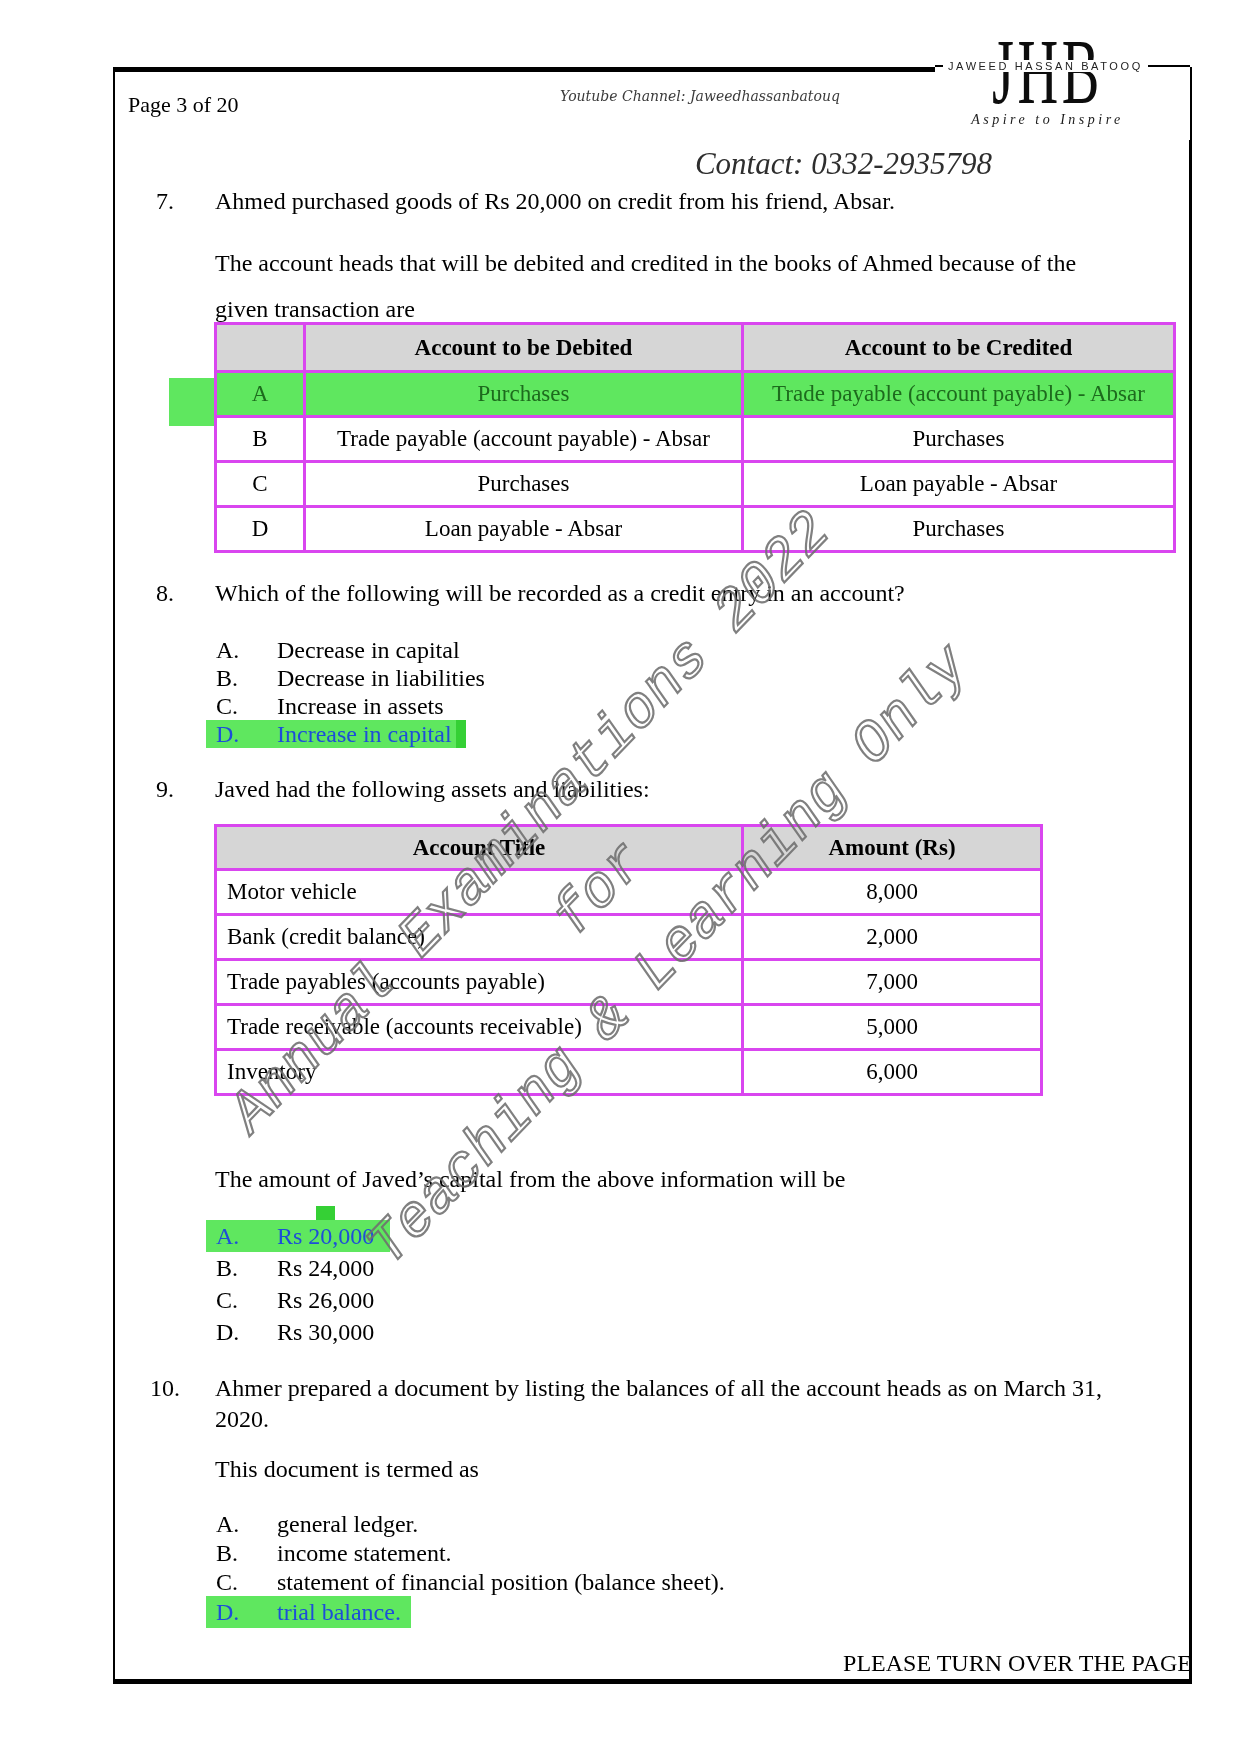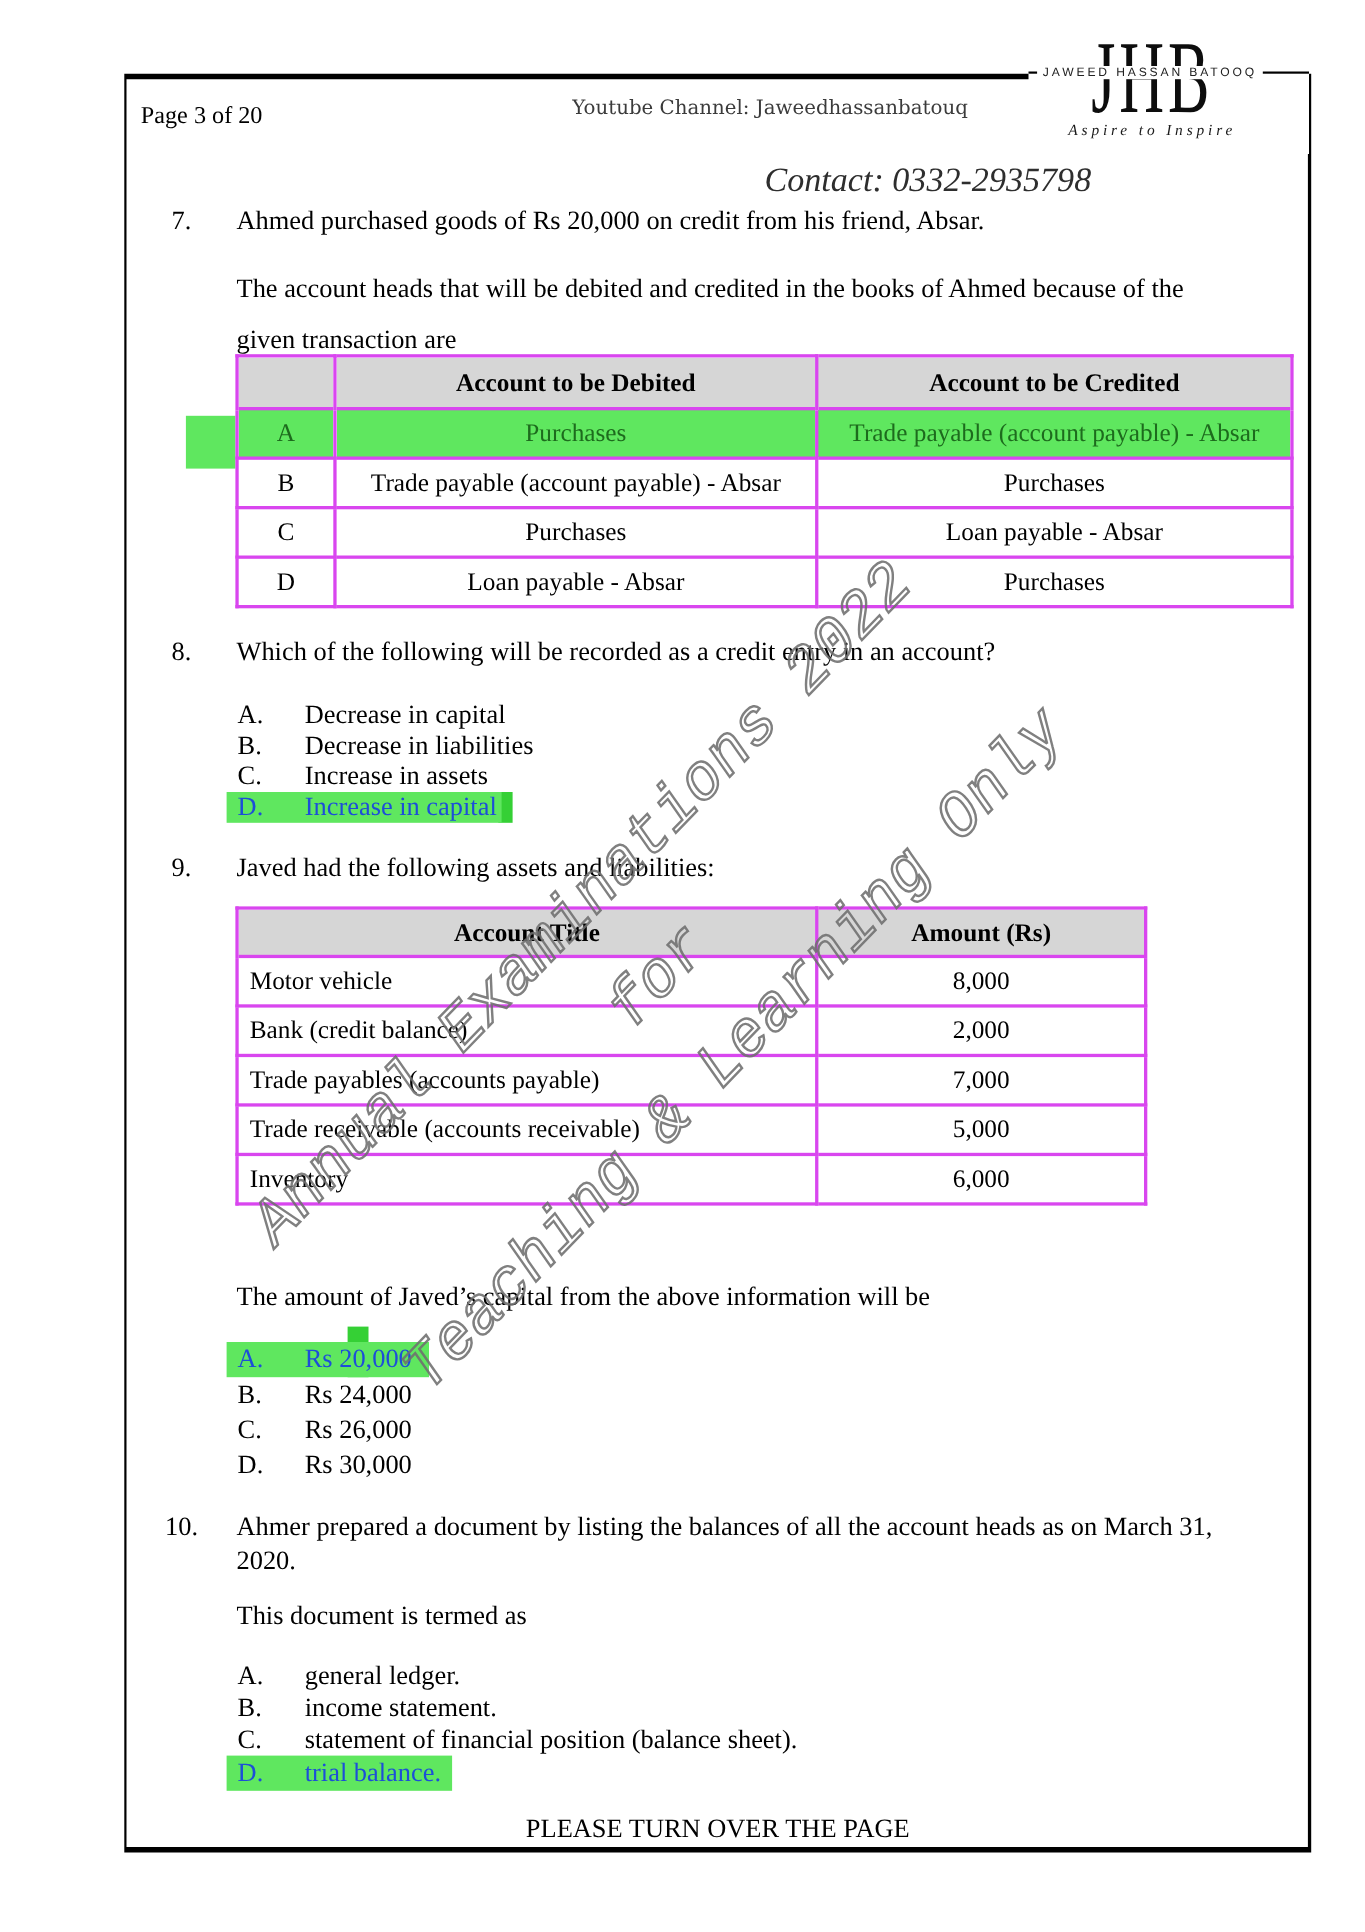--- a/index.html
+++ b/index.html
@@ -11,21 +11,21 @@
   .page-frame{
     position:absolute;left:113px;top:67px;width:1079px;height:1617px;
     box-sizing:border-box;z-index:1;
     border-top:5px solid #000;border-bottom:5px solid #000;
     border-left:2px solid #000;border-right:3px solid #000;
   }
   
   .page-label{position:absolute;left:128px;top:92px;font-size:22px;z-index:2;}
   .yt-line{
     position:absolute;left:420px;top:88px;width:560px;text-align:center;z-index:2;
-    font-family:"DejaVu Serif", serif;font-size:18px;color:#3b3b3b;
+    font-family:"DejaVu Serif", serif;font-style:italic;font-size:14px;color:#3b3b3b;
   }
   .contact-line{
     position:absolute;left:432px;top:146px;width:560px;text-align:right;z-index:2;
     font-family:Liberation Serif, serif;font-style:italic;font-size:31px;color:#2e2e2e;
   }
   
   .logo{position:absolute;left:935px;top:20px;width:255px;height:120px;background:#fff;z-index:5;}
   .logo-monogram{
     position:absolute;top:4px;left:0;right:30px;text-align:center;
     font-family:"Liberation Serif", serif;font-size:94px;line-height:1.0;
@@ -63,21 +63,21 @@
   tr.hl-row td{background:#5fe75f;color:#1d6b1d;}
   .green-strip{position:absolute;background:#5fe75f;z-index:1;}
   
   .watermark{
     position:absolute;left:50px;top:746px;width:1100px;height:288px;z-index:10;
     transform:rotate(-46deg);text-align:center;pointer-events:none;
     font-family:"Liberation Mono", monospace;font-style:italic;font-size:58px;line-height:96px;
     color:transparent;-webkit-text-stroke:2.2px #6f6f6f;opacity:0.88;white-space:nowrap;
   }
   
-  .footer-note{position:absolute;left:113px;top:1650px;width:1079px;text-align:center;font-size:24px;z-index:2;}
+  .footer-note{position:absolute;left:113px;top:1650px;width:1079px;text-align:right;font-size:24px;z-index:2;}
   .paper-code{position:absolute;left:112px;top:1772px;font-size:23px;z-index:2;margin-top:16px;}
 </style>
 </head>
 <body>
 
 <div class="page-frame"></div>
 
 <div class="page-label">Page 3 of 20</div>
 <div class="yt-line">Youtube Channel: Jaweedhassanbatouq</div>
 <div class="contact-line">Contact: 0332-2935798</div>

